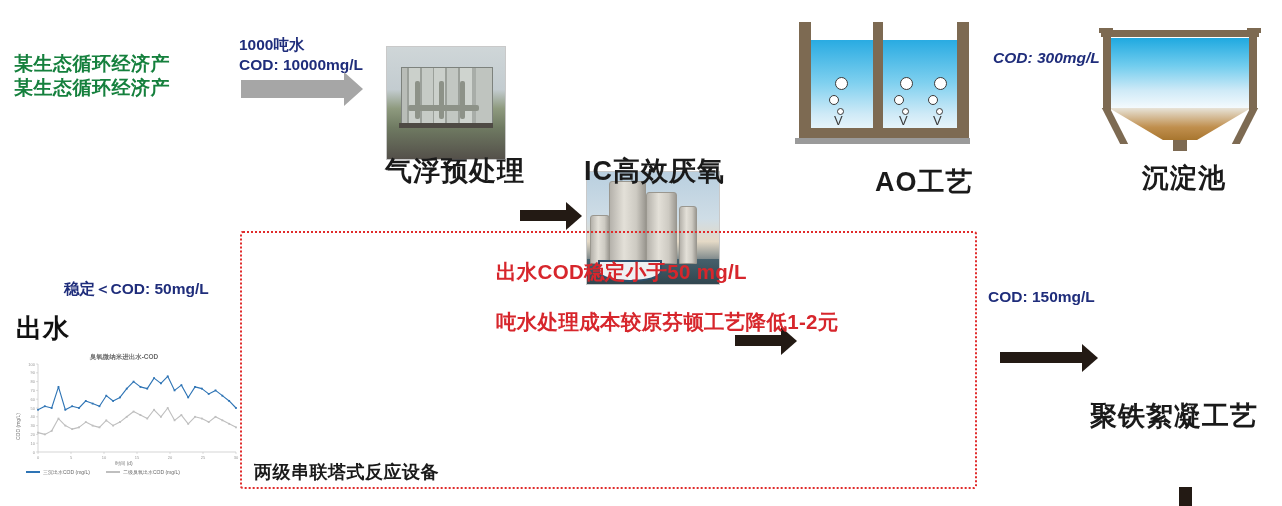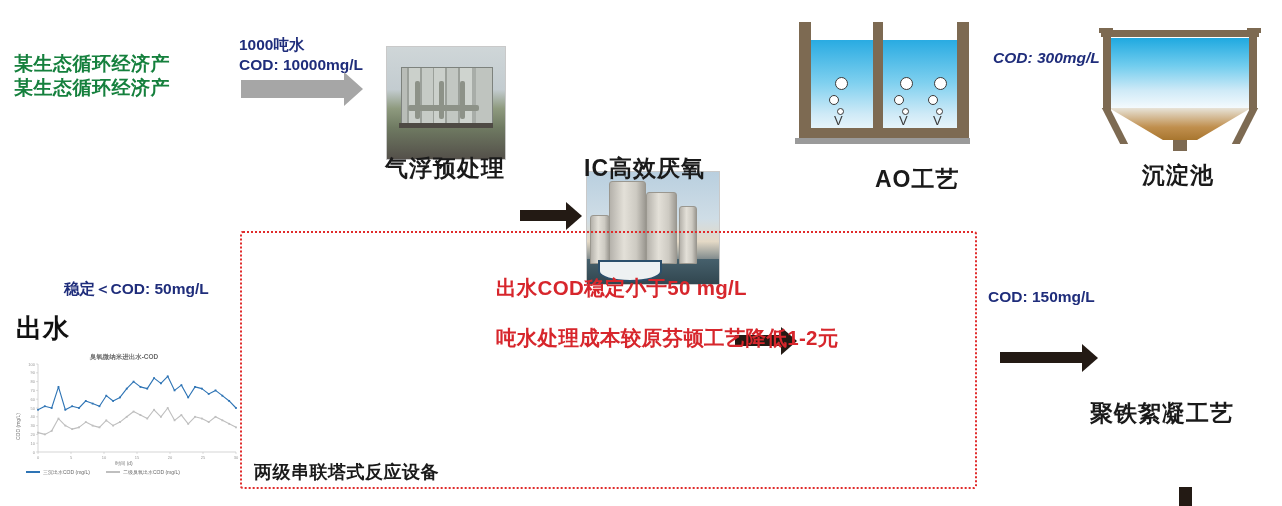--- a/index.html
+++ b/index.html
@@ -3,21 +3,21 @@
 <meta charset="utf-8">
 <style>
   html,body{margin:0;padding:0;background:#fff;}
   body{width:1282px;height:506px;position:relative;overflow:hidden;
        font-family:"Liberation Sans","DejaVu Sans",sans-serif;}
   .abs{position:absolute;}
 
   
   .src-title{font-size:19px;font-weight:bold;color:#15803d;line-height:1.28;letter-spacing:.5px;}
   .cod-label{font-size:15.5px;font-weight:bold;color:#1F2D7B;line-height:1.32;white-space:nowrap;}
-  .stage-label{font-size:23px;font-weight:bold;color:#1a1a1a;white-space:nowrap;letter-spacing:1px;}
+  .stage-label{font-size:27px;font-weight:bold;color:#1a1a1a;white-space:nowrap;letter-spacing:1px;}
   .out-label{font-size:26px;font-weight:bold;color:#111;letter-spacing:1px;}
   .claim{font-size:20.5px;font-weight:bold;color:#D7262C;line-height:1.35;letter-spacing:.3px;}
   .eq-label{font-size:18px;font-weight:bold;color:#1a1a1a;letter-spacing:.5px;white-space:nowrap;}
 
   
   .arrow-grey{background:#A6A6A6;height:18px;position:relative;}
   .arrow-grey:after{content:"";position:absolute;right:-17px;top:50%;transform:translateY(-50%);
       width:0;height:0;border-top:17px solid transparent;border-bottom:17px solid transparent;
       border-left:19px solid #A6A6A6;}
 
@@ -160,21 +160,21 @@
 <div class="abs arrow-black-down" style="left:1179px;top:208px;height:45px;"></div>
 
 <div class="abs stage-label" style="left:1090px;top:398px;">聚铁絮凝工艺</div>
 
 <div class="abs cod-label" style="left:988px;top:287px;">COD: 150mg/L</div>
 
 <div class="abs red-box" style="left:240px;top:231px;width:733px;height:254px;"></div>
 
 <div class="abs eq-label" style="left:254px;top:460px;">两级串联塔式反应设备</div>
 
-<div class="abs" style="left:496px;top:274px;width:460px;">
+<div class="abs" style="left:496px;top:258px;width:460px;">
   <div class="claim" style="margin-bottom:22px;">出水COD稳定小于50 mg/L</div>
   <div class="claim" style="margin-bottom:22px;">吨水处理成本较原芬顿工艺降低1-2元</div>
 </div>
 
 <div class="abs cod-label" style="left:64px;top:279px;">稳定＜COD: 50mg/L</div>
 <div class="abs out-label" style="left:16px;top:311px;">出水</div>
 
 <div class="abs chart-wrap" style="left:8px;top:352px;width:232px;height:132px;">
   <div class="ch-title" style="position:absolute;left:0;top:1px;width:232px;">臭氧微纳米进出水-COD</div>
   <div class="ch-ylab" style="position:absolute;left:7px;top:88px;">COD (mg/L)</div>

